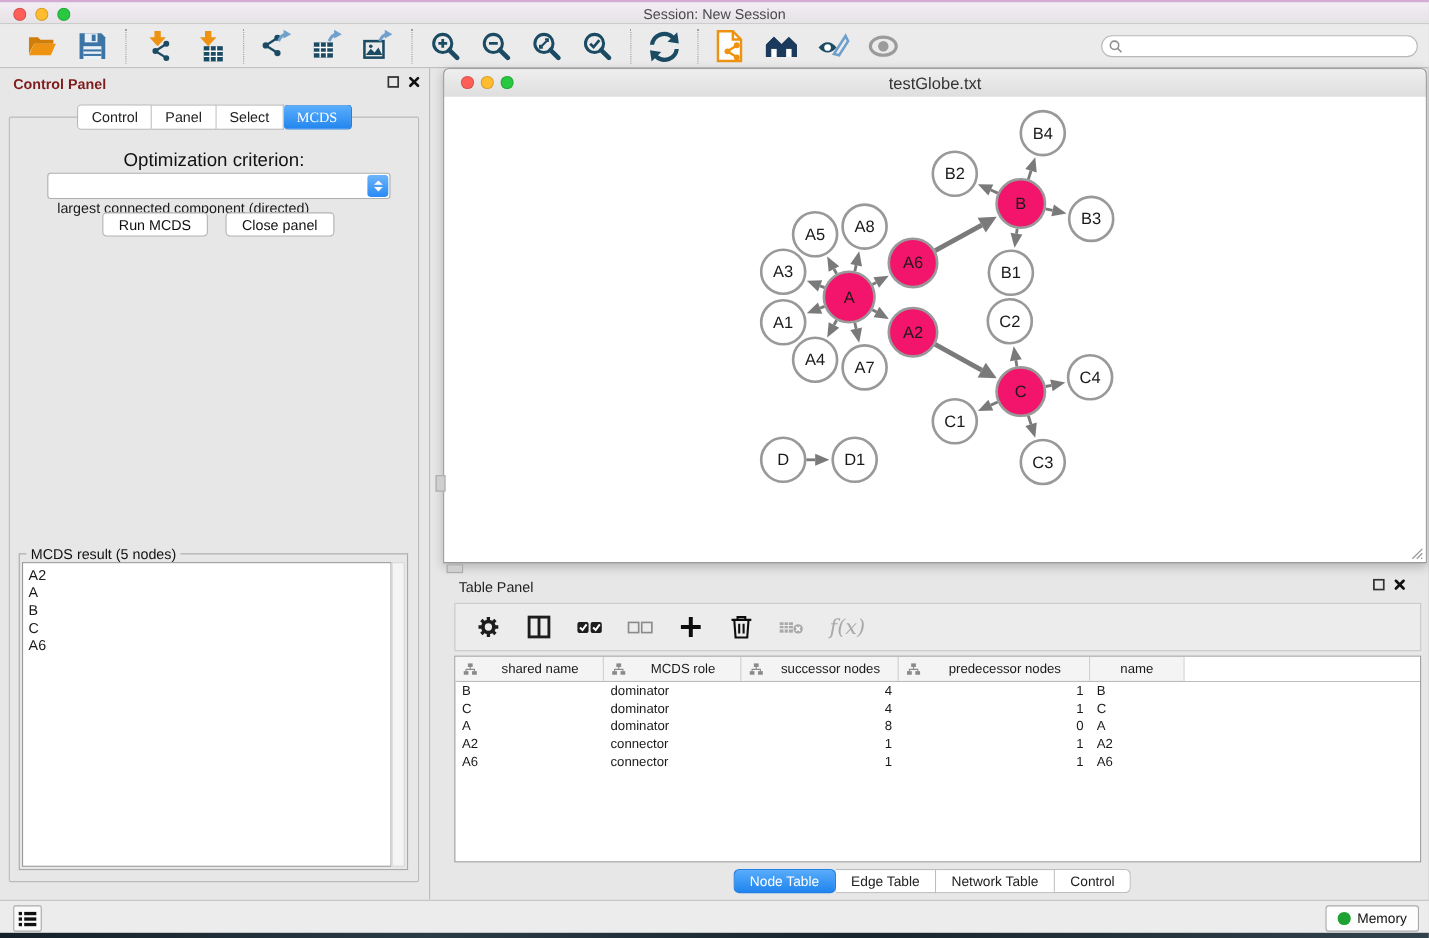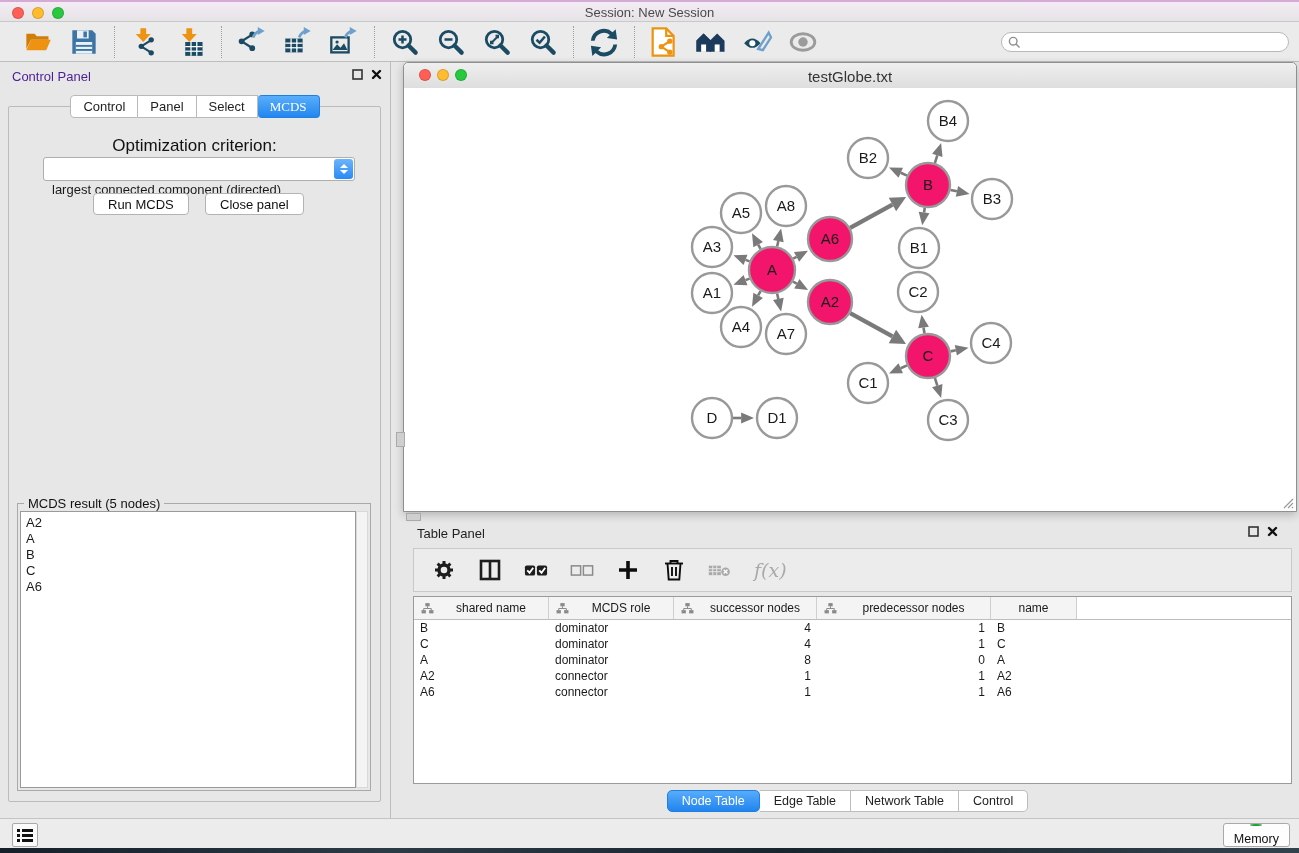--- a/index.html
+++ b/index.html
@@ -17,21 +17,21 @@
   .tb-group{display:flex;align-items:center;gap:14px;padding:0 14px;}
   .tb-sep{width:0;height:32px;border-left:1px dotted #9f9f9f;}
   .tb-icon{width:32px;height:32px;display:flex;align-items:center;justify-content:center;cursor:default;}
   #search-wrap{margin-left:auto;margin-right:10px;position:relative;}
   #search-input{width:288px;height:20px;border:1px solid #b9b9b9;border-radius:11px;background:#fff;padding:0 8px 0 24px;font-size:12px;outline:none;box-sizing:border-box;}
   #search-wrap svg{position:absolute;left:7px;top:4px;}
 
   
   #control-panel{position:absolute;left:0;top:62px;width:391px;height:756px;background:#E7E7E7;border-right:1px solid #BDBDBD;box-sizing:border-box;}
   #cp-header{position:absolute;left:0;top:0;width:100%;height:26px;}
-  #cp-header .cap-title{position:absolute;left:12px;top:7px;font-size:13px;color:#4c1d95;}
+  #cp-header .cap-title{position:absolute;left:12px;top:7px;font-size:13px;color:#7f1d1d;font-weight:bold;}
   .cap-btns{position:absolute;right:8px;top:7px;display:flex;gap:8px;align-items:center;}
   #cp-tabs{position:absolute;left:0;top:33px;width:100%;display:flex;justify-content:center;z-index:2;}
   .cp-tab{height:21px;line-height:21px;padding:0 12px;background:#fff;border:1px solid #b9b9b9;border-left:none;font-size:13px;color:#222;}
   .cp-tab:first-child{border-left:1px solid #b9b9b9;border-radius:4px 0 0 4px;}
   .cp-tab.last{border-radius:0 4px 4px 0;}
   .cp-tab.active{background:linear-gradient(#5aaefc,#2386ee);border-color:#1f7fe4;color:#fff;border-radius:4px;margin-left:0;font-family:Liberation Serif, serif;}
   #cp-content{position:absolute;left:8px;right:9px;top:44px;bottom:16px;border:1px solid #bbb;border-radius:2px;}
   #opt-label{position:absolute;left:0;right:0;top:29px;text-align:center;font-size:17px;color:#111;}
   #criterion{position:absolute;left:34px;top:50px;width:312px;height:24px;background:#fff;border:1px solid #aeaeae;border-radius:3px;box-sizing:border-box;display:flex;align-items:center;}
   #criterion .crit-text{flex:1;padding-left:8px;font-size:13px;white-space:nowrap;overflow:hidden;margin-top:40px;}
@@ -72,21 +72,21 @@
   .td.num{text-align:right;}
   #tp-tabs{position:absolute;left:0;right:0;bottom:4px;display:flex;justify-content:center;}
   .tp-tab{height:20px;line-height:20px;padding:0 14px;background:#fff;border:1px solid #bdbdbd;border-left:none;font-size:12.5px;color:#222;}
   .tp-tab:first-child{border-left:1px solid #bdbdbd;border-radius:5px 0 0 5px;}
   .tp-tab.last{border-radius:0 5px 5px 0;}
   .tp-tab.active{background:linear-gradient(#58acfb,#2184ee);border-color:#1f7fe4;color:#fff;border-radius:5px;}
 
   
   #statusbar{position:absolute;left:0;top:818px;width:100%;height:30px;background:#ECECEC;border-top:1px solid #c4c4c4;box-sizing:border-box;}
   #status-list-btn{position:absolute;left:12px;top:4px;width:24px;height:22px;background:#fafafa;border:1px solid #a9a9a9;border-radius:2px;display:flex;align-items:center;justify-content:center;}
-  #memory-btn{position:absolute;right:9px;top:4px;height:22px;background:#fdfdfd;border:1px solid #a9a9a9;border-radius:3px;display:flex;align-items:center;gap:6px;padding:0 10px;font-size:12.5px;color:#111;flex-direction:column;}
+  #memory-btn{position:absolute;right:9px;top:4px;height:22px;background:#fdfdfd;border:1px solid #a9a9a9;border-radius:3px;display:flex;align-items:center;gap:6px;padding:0 10px;font-size:12.5px;color:#111;}
   #memory-dot{width:12px;height:12px;border-radius:50%;background:#1ea133;}
   #desktop-strip{position:absolute;left:0;top:848px;width:100%;height:5px;background:linear-gradient(90deg,#141f29,#2b3b46 30%,#18242e 60%,#32424c);}
 </style>
 </head>
 <body>
 
 <div id="app">
 
   <div id="titlebar">
     <span class="tl red" style="left:12px"></span>

